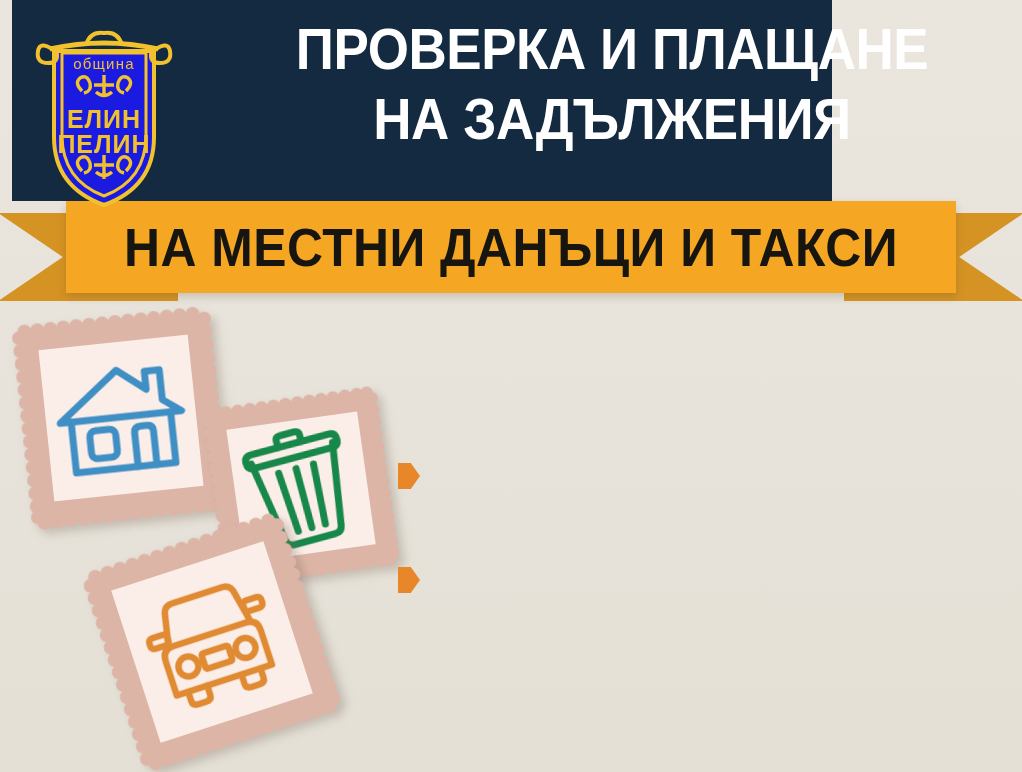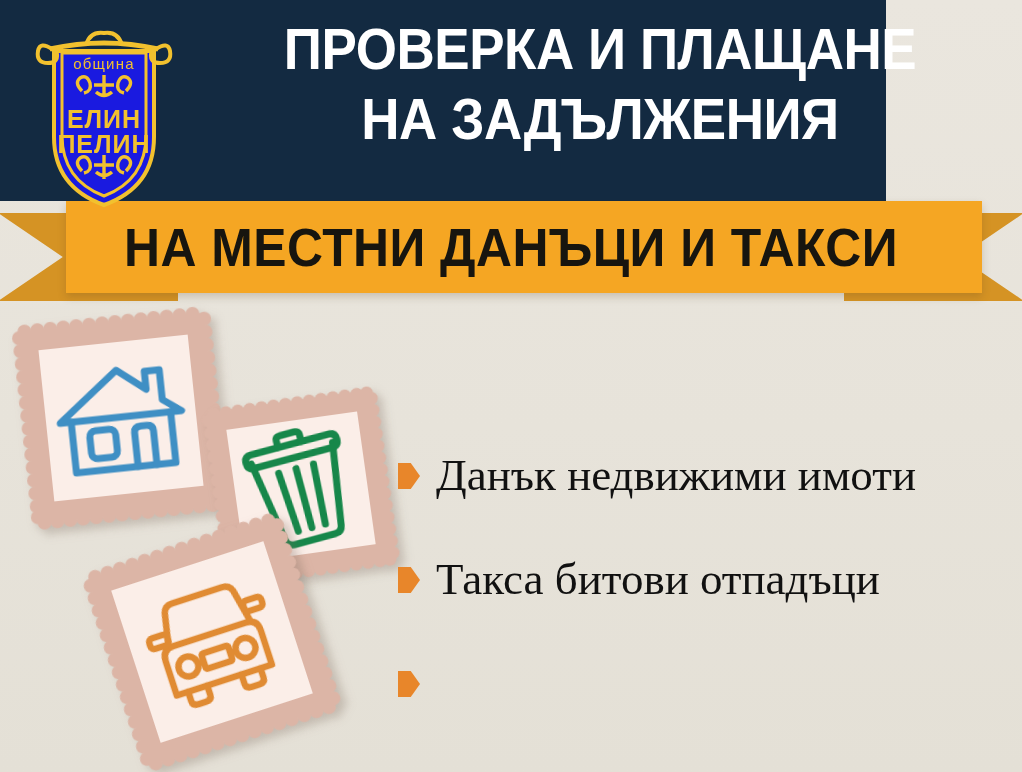--- a/index.html
+++ b/index.html
@@ -17,22 +17,22 @@
     position: relative;
     width: 1022px;
     height: 772px;
     background: linear-gradient(180deg, #eae6de 0%, #e7e3da 55%, #e4e0d6 100%);
     overflow: hidden;
   }
 
   
   .header {
     position: absolute;
-    left: 0; top: 0;
-    width: 886px;
+    left: 12px; top: 0;
+    width: 820px;
     height: 201px;
     background: #132a41;
     z-index: 5;
   }
   .header-title {
     position: absolute;
     left: 185px;
     top: 14px;
     width: 830px;
     text-align: center;
@@ -77,21 +77,20 @@
   }
   .ribbon-bar {
     position: absolute;
     left: 66px;
     top: 201px;
     width: 890px;
     height: 92px;
     background: #f5a623;
     z-index: 4;
     box-shadow: 0 4px 8px rgba(90,70,30,0.22);
-    padding-left: 26px;
   }
   .ribbon-text {
     position: absolute;
     left: 0;
     top: 0;
     width: 890px;
     height: 92px;
     display: flex;
     align-items: center;
     justify-content: center;
@@ -457,27 +456,22 @@
         <path d="M70 148 L70 158 Q70 163 76 163 L84 163 Q90 163 90 158 L90 148"></path>
         <path d="M126 148 L126 158 Q126 163 132 163 L140 163 Q146 163 146 158 L146 148"></path>
       </g>
     </svg>
   </div>
 
   <div class="bullets">
 
     <div class="bullet-row">
       <span class="bullet-marker"></span>
-      <span class="bullet-label">Данък недвижими имоти</span>
     </div>
 
-    <div class="bullet-row">
-      <span class="bullet-marker"></span>
-      <span class="bullet-label">Такса битови отпадъци</span>
-    </div>
 
     <div class="bullet-row">
       <span class="bullet-marker"></span>
     </div>
 
   </div>
 
 </div>
 
 </body></html>

